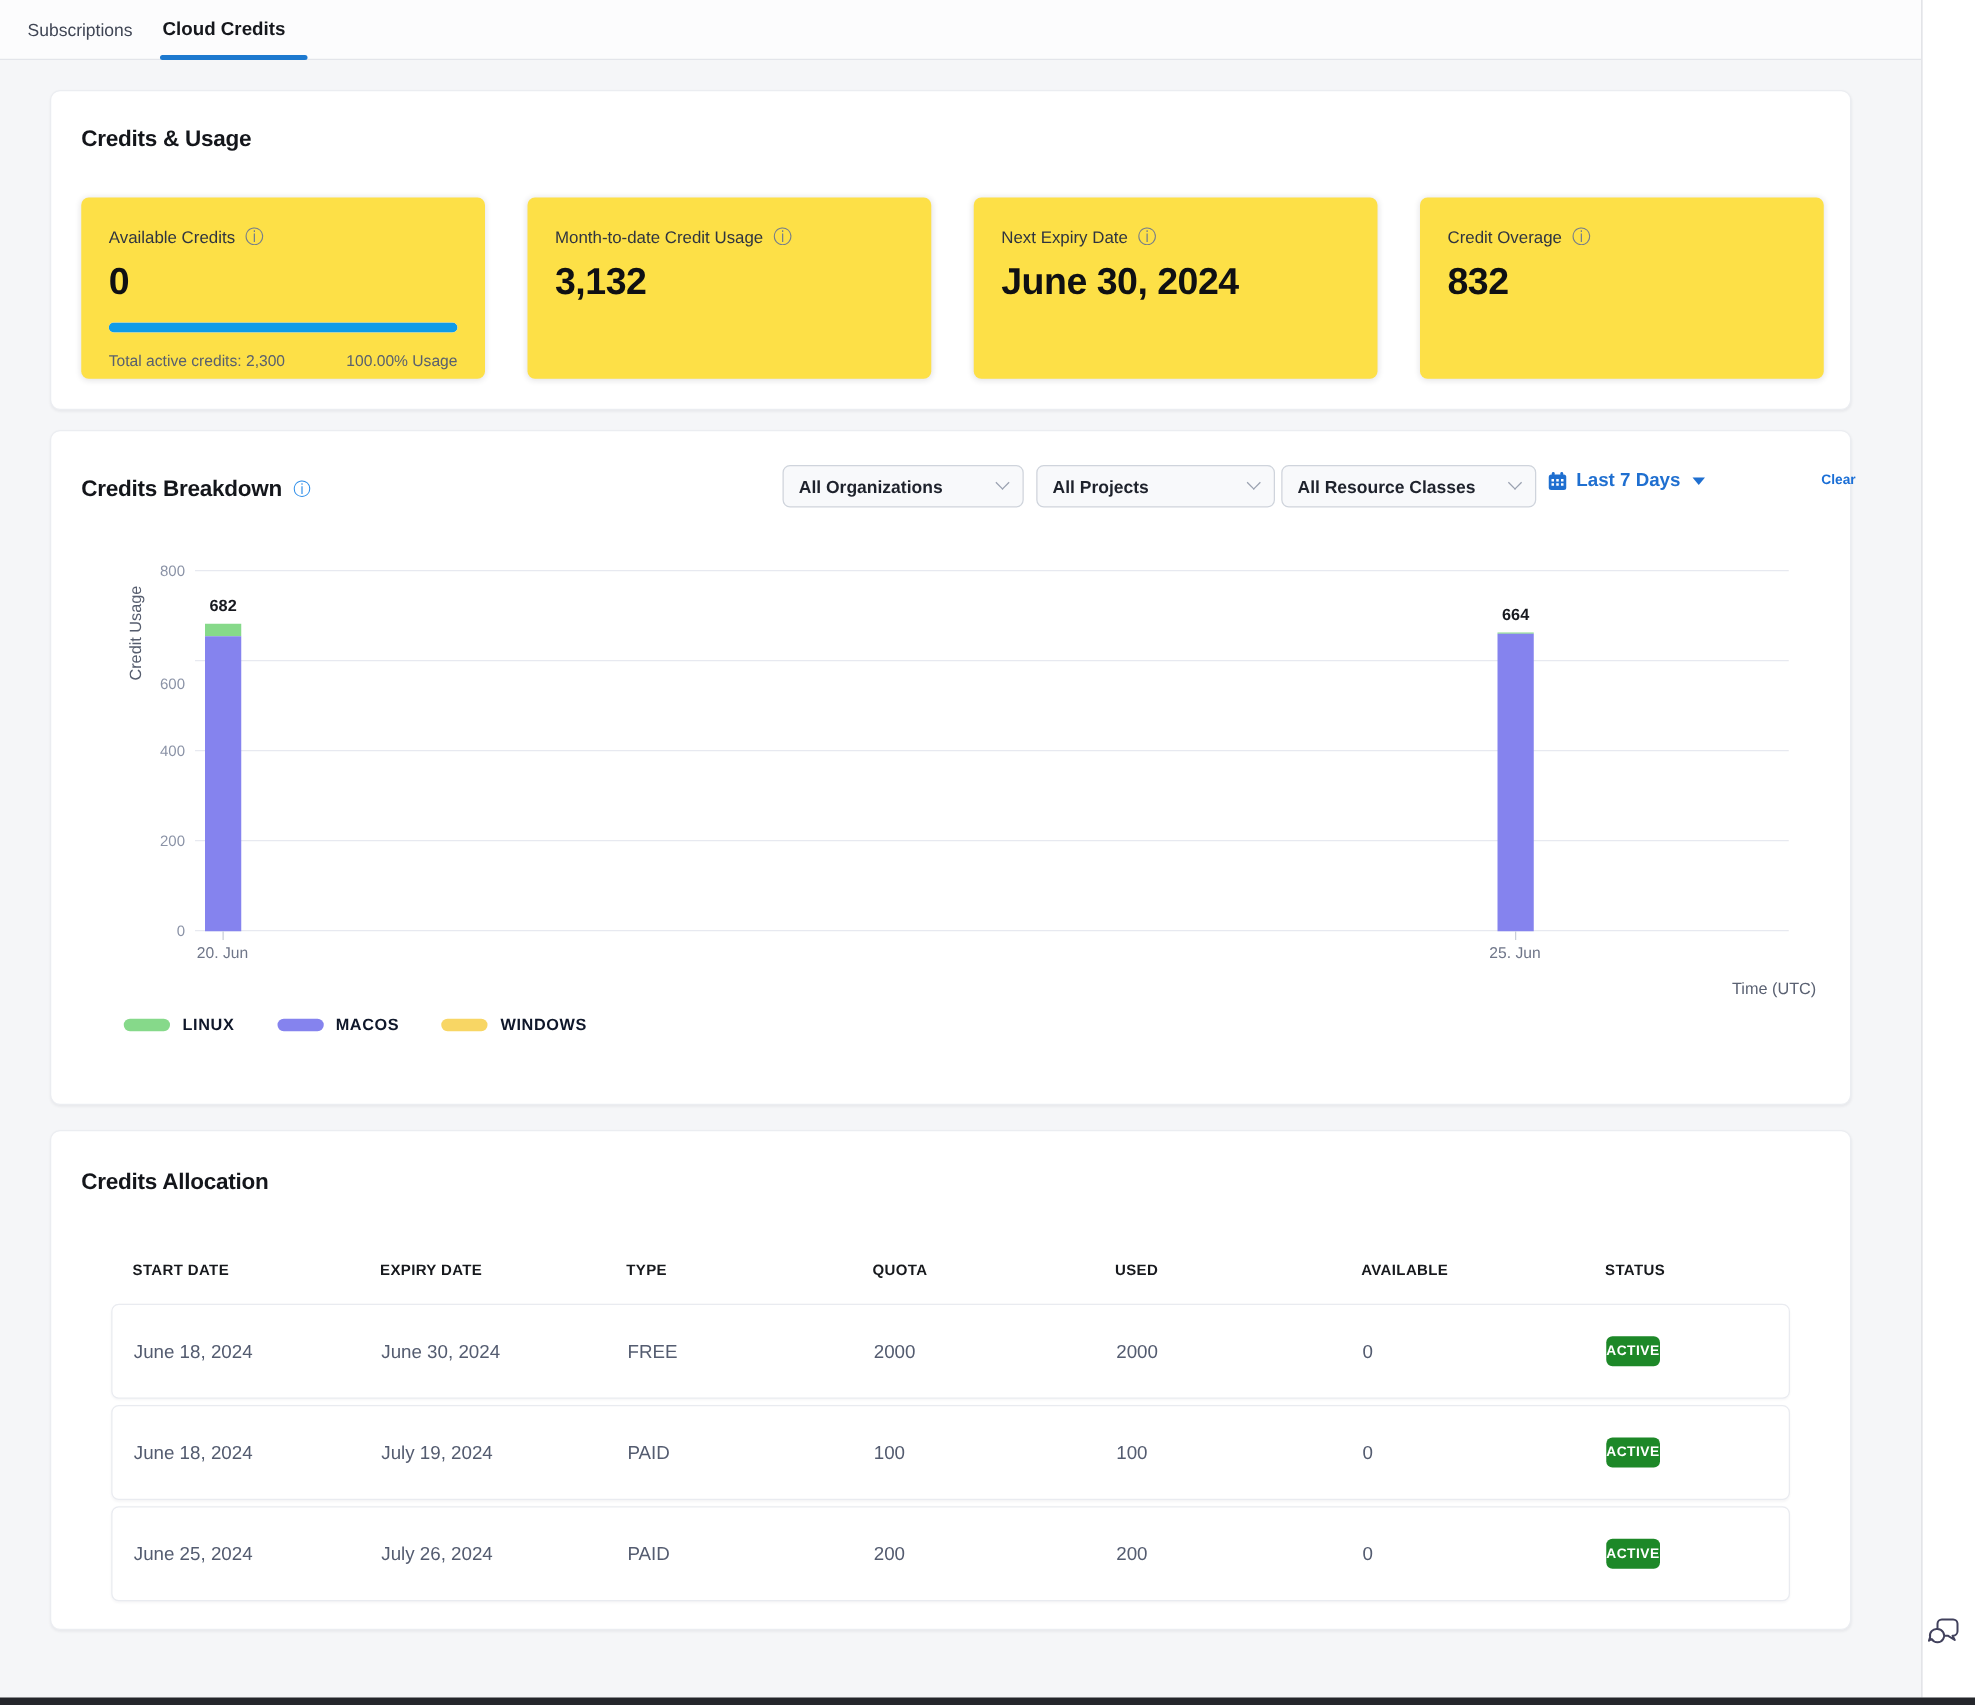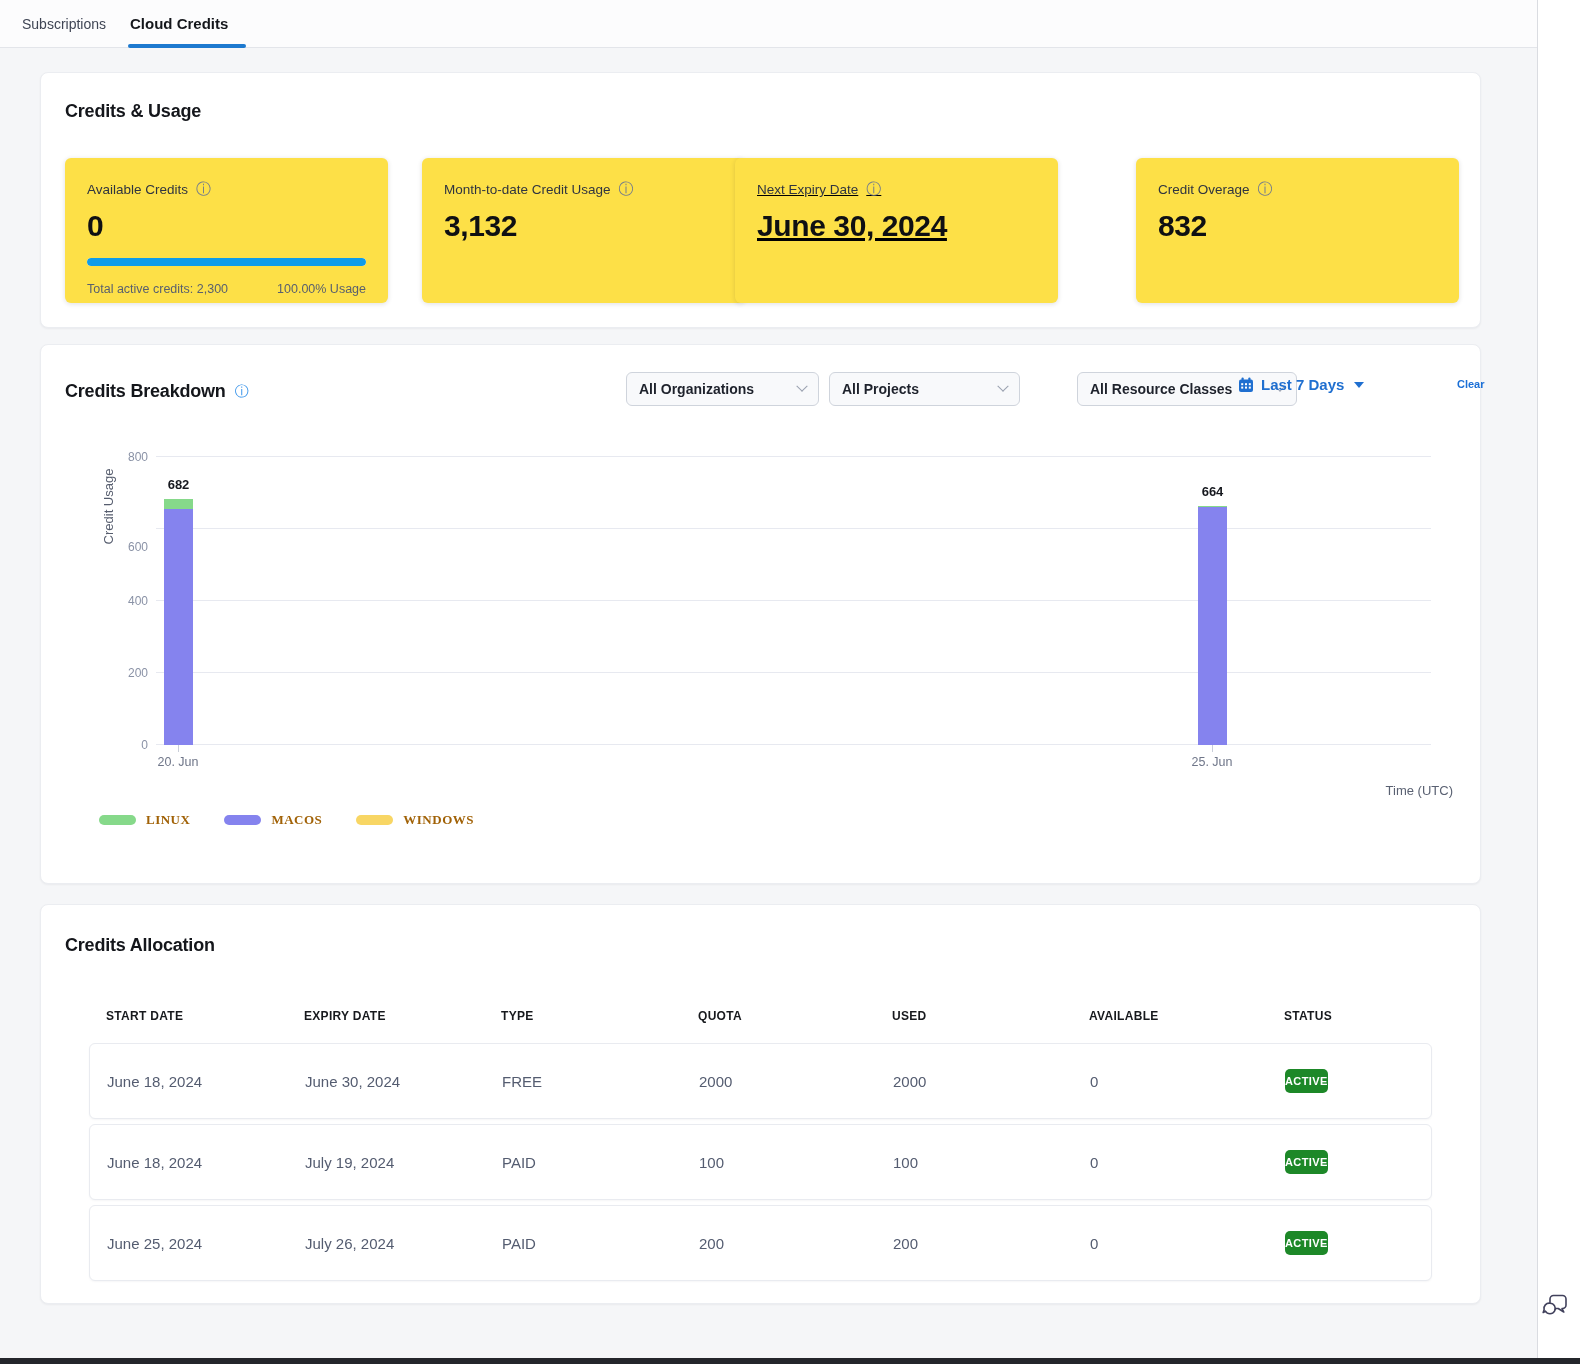--- a/index.html
+++ b/index.html
@@ -28,40 +28,40 @@
   .stat-label { display:flex; align-items:center; gap:8px; font-size:13.5px; color:#2f3440; font-weight:500; }
   .stat-value { margin-top:10px; font-size:30px; font-weight:800; color:#0f1013; letter-spacing:-.4px; }
   .progress-track { margin-top:15px; height:8px; border-radius:4px; background:#e3e7ec; overflow:hidden; }
   .progress-fill { height:100%; border-radius:4px; background:#0f9ce8; }
   .stat-footer { display:flex; justify-content:space-between; margin-top:16px; font-size:12.5px; color:#59606e; }
 
   
   .dd { position:absolute; top:27px; height:34px; background:#f8f9fb; border:1px solid #cfd4dc; border-radius:6px; display:flex; align-items:center; padding:0 12px; font-size:14px; font-weight:600; color:#1e222c; cursor:pointer; }
   .dd-org { left:585px; width:193px; }
   .dd-proj { left:788px; width:191px;justify-content:flex-end; }
-  .dd-rc { left:1036px; width:220px; }
+  .dd-rc { left:984px; width:204px; }
   .chev { margin-left:auto; width:8px; height:8px; border-right:1.6px solid #9aa1b0; border-bottom:1.6px solid #9aa1b0; transform:rotate(45deg) translate(-2px,-2px); }
   .daterange { position:absolute; left:1197px; top:31px; display:flex; align-items:center; gap:7px; font-size:15px; font-weight:600; color:#1f6fd0; cursor:pointer; }
   .caret-down { width:0; height:0; border-left:5px solid transparent; border-right:5px solid transparent; border-top:6px solid #1f6fd0; margin-left:3px; }
   .clear-link { position:absolute; left:1416px; top:33px; font-size:11px; font-weight:700; color:#1b6fd6; cursor:pointer; }
 
   
   .plot { position:absolute; left:115px; top:112px; width:1275px; height:288px; }
   .gridline { position:absolute; left:0; width:100%; height:1px; background:#e7e9f0; }
   .ytick { position:absolute; left:-56px; width:48px; text-align:right; font-size:12px; color:#8a92a6; }
   .y-axis-title { position:absolute; left:-103px; top:42px; width:110px; text-align:center; font-size:13px; color:#565d6e; transform:rotate(-90deg); }
   .bar { position:absolute; bottom:0; width:29px; display:flex; flex-direction:column; justify-content:flex-end; cursor:pointer; }
   .bar-label { position:absolute; top:-22px; left:50%; transform:translateX(-50%); font-size:13px; font-weight:700; color:#17191f; }
   .xtick-line { position:absolute; top:288px; width:1px; height:7px; background:#c9ced9; }
   .xtick-label { position:absolute; top:298px; width:80px; text-align:center; font-size:12.5px; color:#6f7689; }
   .x-axis-title { position:absolute; top:326px; right:-22px; font-size:13px; color:#5a6172; }
   .legend { position:absolute; left:-57px; top:355px; display:flex; gap:34px; align-items:center; }
   .legend-item { display:flex; align-items:center; gap:10px; cursor:pointer; }
   .legend-pill { width:37px; height:10px; border-radius:5px; }
-  .legend-text { font-size:13px; font-weight:600; color:#a16207; letter-spacing:.5px;font-family:Liberation Serif, serif; }
+  .legend-text { font-size:13px; font-weight:600; color:#0f172a; letter-spacing:.5px; }
 
   
   .tgrid { display:grid; grid-template-columns:198px 197px 197px 194px 197px 195px 1fr; align-items:center; }
   .thead { position:absolute; left:48px; right:48px; top:104px; }
   .th { padding-left:17px; font-size:12px; font-weight:700; color:#17191d; letter-spacing:.3px; }
   .tbody { position:absolute; left:48px; right:48px; top:138px; }
   .trow { height:76px; margin-bottom:5px; background:#fff; border:1px solid #e9ebf0; border-radius:6px; box-shadow:0 1px 2px rgba(20,24,40,.04); }
   .td { padding-left:17px; font-size:15px; color:#545c70; }
   .badge { display:inline-block; background:#1d8828; color:#fff; font-size:11px; font-weight:800; letter-spacing:.4px; padding:6px 0; border-radius:5px; }
 
@@ -100,21 +100,21 @@
     </div>
 
     <div class="stat-card" style="left:381px;">
       <div class="stat-label">
         <span>Month-to-date Credit Usage</span>
         <span class="info-ic">ⓘ</span>
       </div>
       <div class="stat-value">3,132</div>
     </div>
 
-    <div class="stat-card" style="left:694px;text-decoration:underline;">
+    <div class="stat-card" style="left:738px;">
       <div class="stat-label">
         <span>Next Expiry Date</span>
         <span class="info-ic">ⓘ</span>
       </div>
       <div class="stat-value">June 30, 2024</div>
     </div>
 
     <div class="stat-card" style="left:1095px;">
       <div class="stat-label">
         <span>Credit Overage</span>

